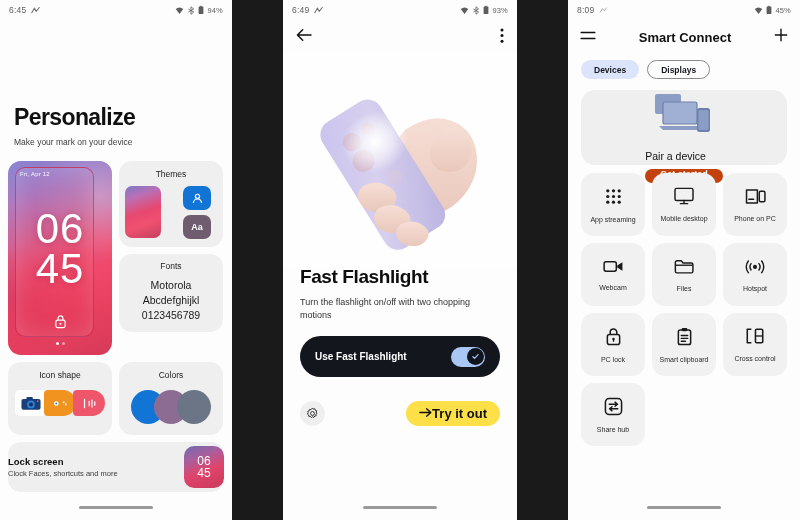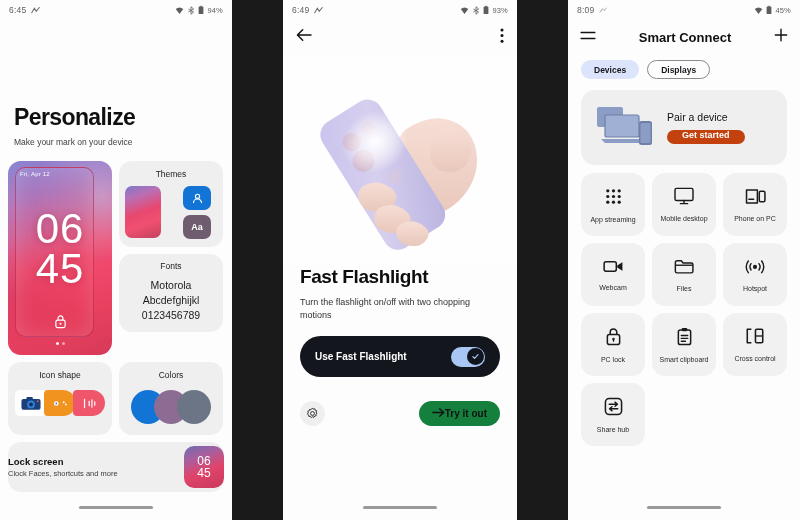--- a/index.html
+++ b/index.html
@@ -186,37 +186,37 @@
   }
   .p2-actions{
     margin-top:24px; display:flex; align-items:center;
   }
   .gear-btn{
     width:25px;height:25px;border-radius:50%;background:#efefef;
     display:flex;align-items:center;justify-content:center;
   }
   .p2-actions .sp{flex:1;}
   .tryit{
-    height:25px;border-radius:13px;background:#15803d;display:flex;align-items:center;
-    padding:0 13px; gap:0; font-size:10px; font-weight:bold; color:#111;
+    height:25px;border-radius:13px;background:#fde047;display:flex;align-items:center;
+    padding:0 13px; gap:0; font-size:13px; font-weight:bold; color:#111;
   }
 
   
   .p3-appbar{ height:34px; display:flex; align-items:center; padding:0 12px; gap:13px; }
   .p3-title{ font-size:13px; font-weight:bold; color:#101010; flex:1;text-align:center; }
   .p3-chips{ display:flex; gap:8px; padding:6px 13px 0; }
   .chip{
     height:19px;border-radius:10px;display:flex;align-items:center;padding:0 13px;
     font-size:8.5px; font-weight:bold; color:#16181d;
   }
   .chip.sel{ background:#dbe4fb; }
   .chip.out{ border:1px solid #8a8a8a;justify-content:center; }
   .pair-card{
     margin:11px 13px 0; height:75px; background:#f0efef; border-radius:14px;
-    display:flex; align-items:center; padding:0 14px; gap:10px;
+    display:flex; align-items:center; padding:0 14px; gap:10px;flex-direction:column;
   }
   .pair-art{ width:62px; height:50px; position:relative; }
   .pair-right{ flex:1; }
   .pair-title{ font-size:10.5px; color:#111; }
   .getstarted{
     margin-top:7px; display:inline-flex; align-items:flex-start; height:14px;
     background:#c2410c; color:#fff; border-radius:12px; padding:0 15px;
     font-size:9px; font-weight:bold;
   }
   .p3-grid{

